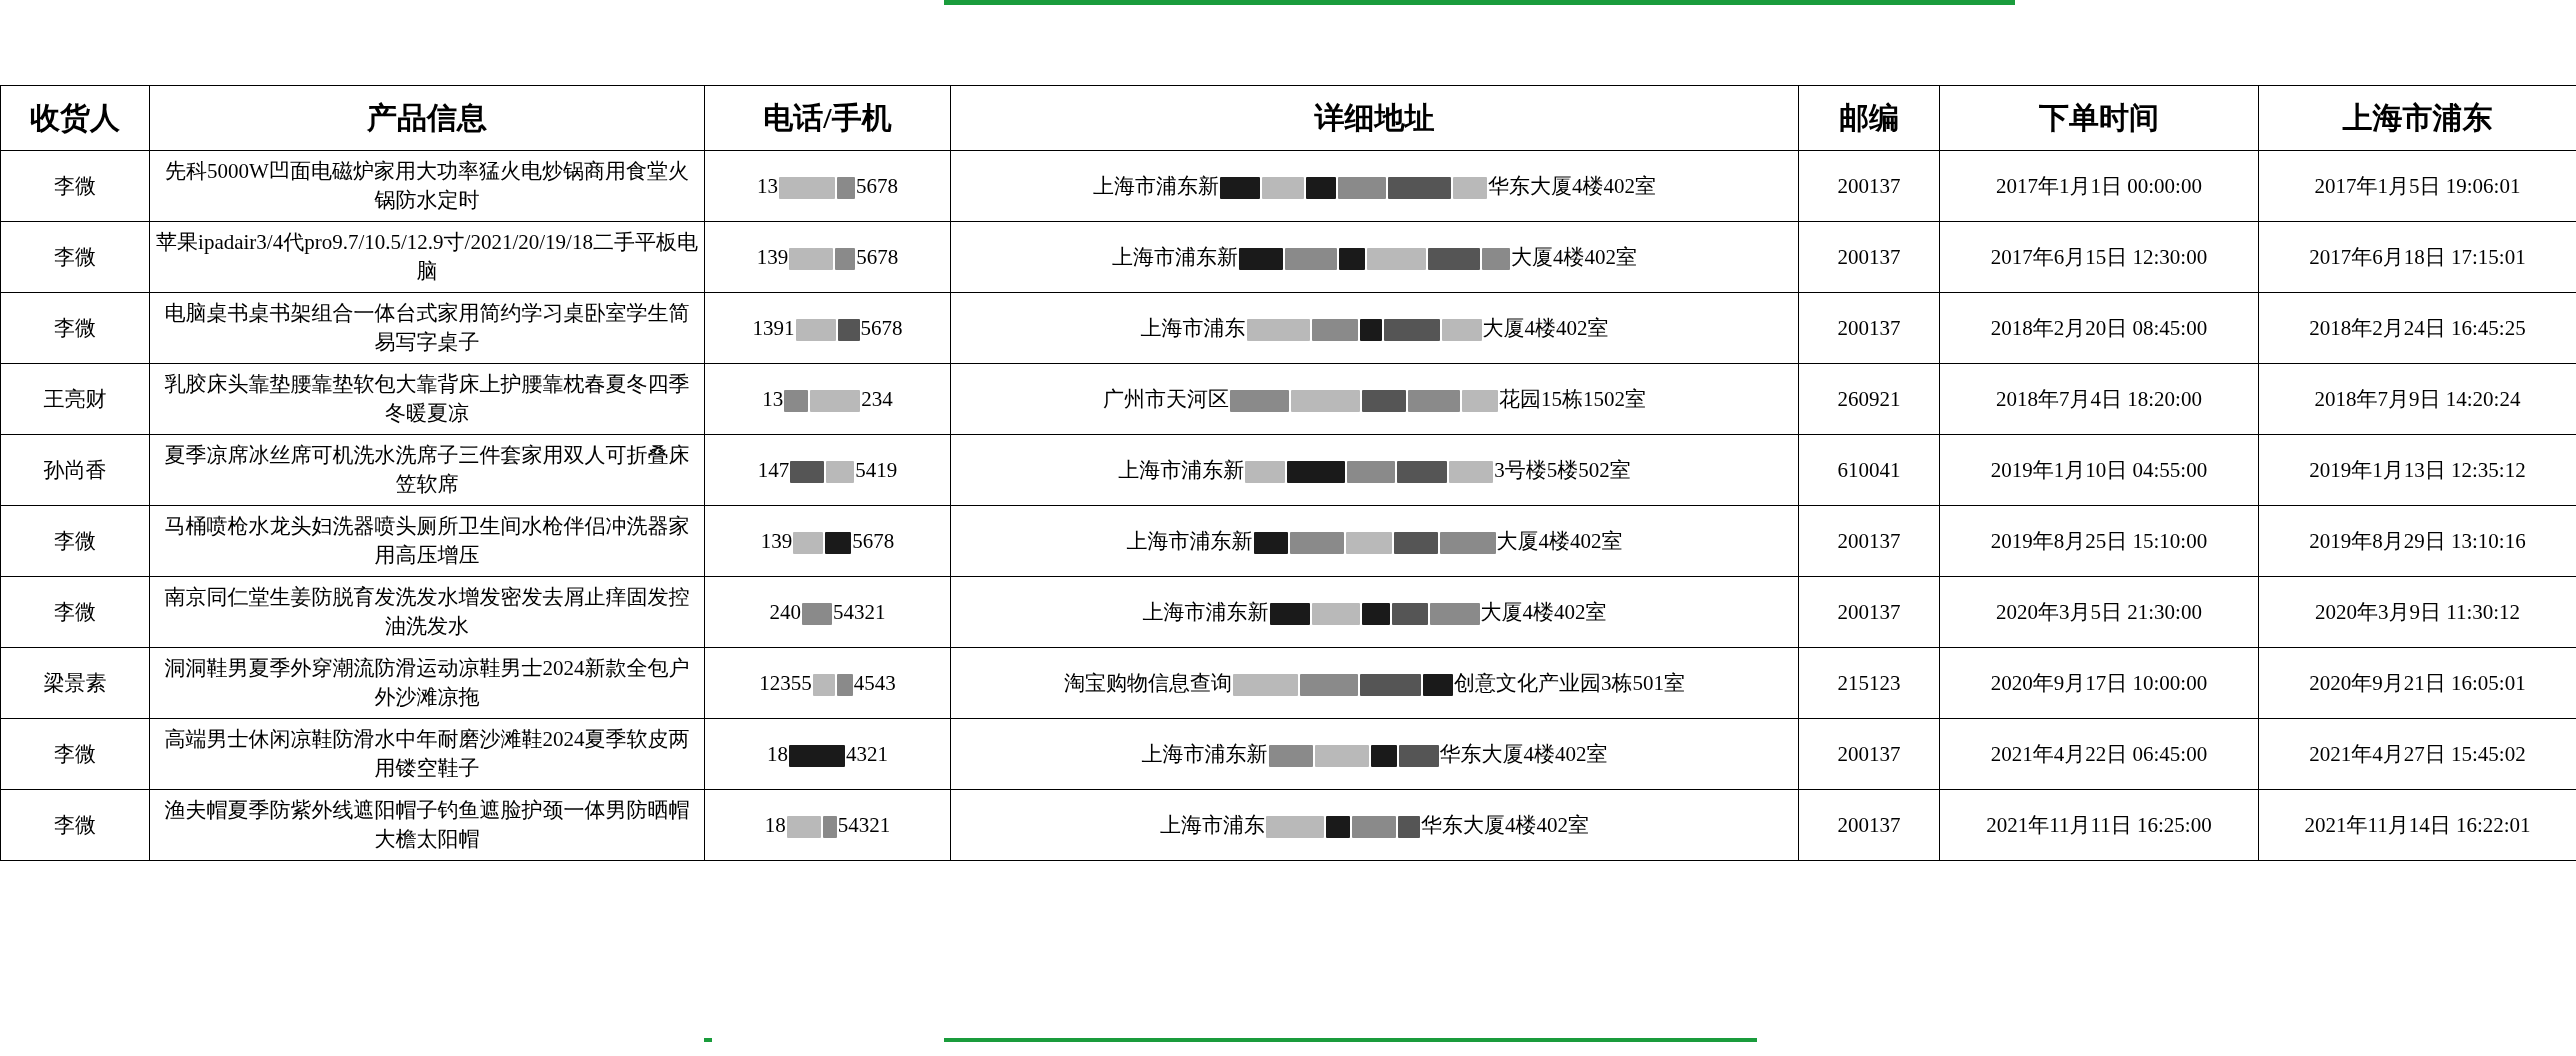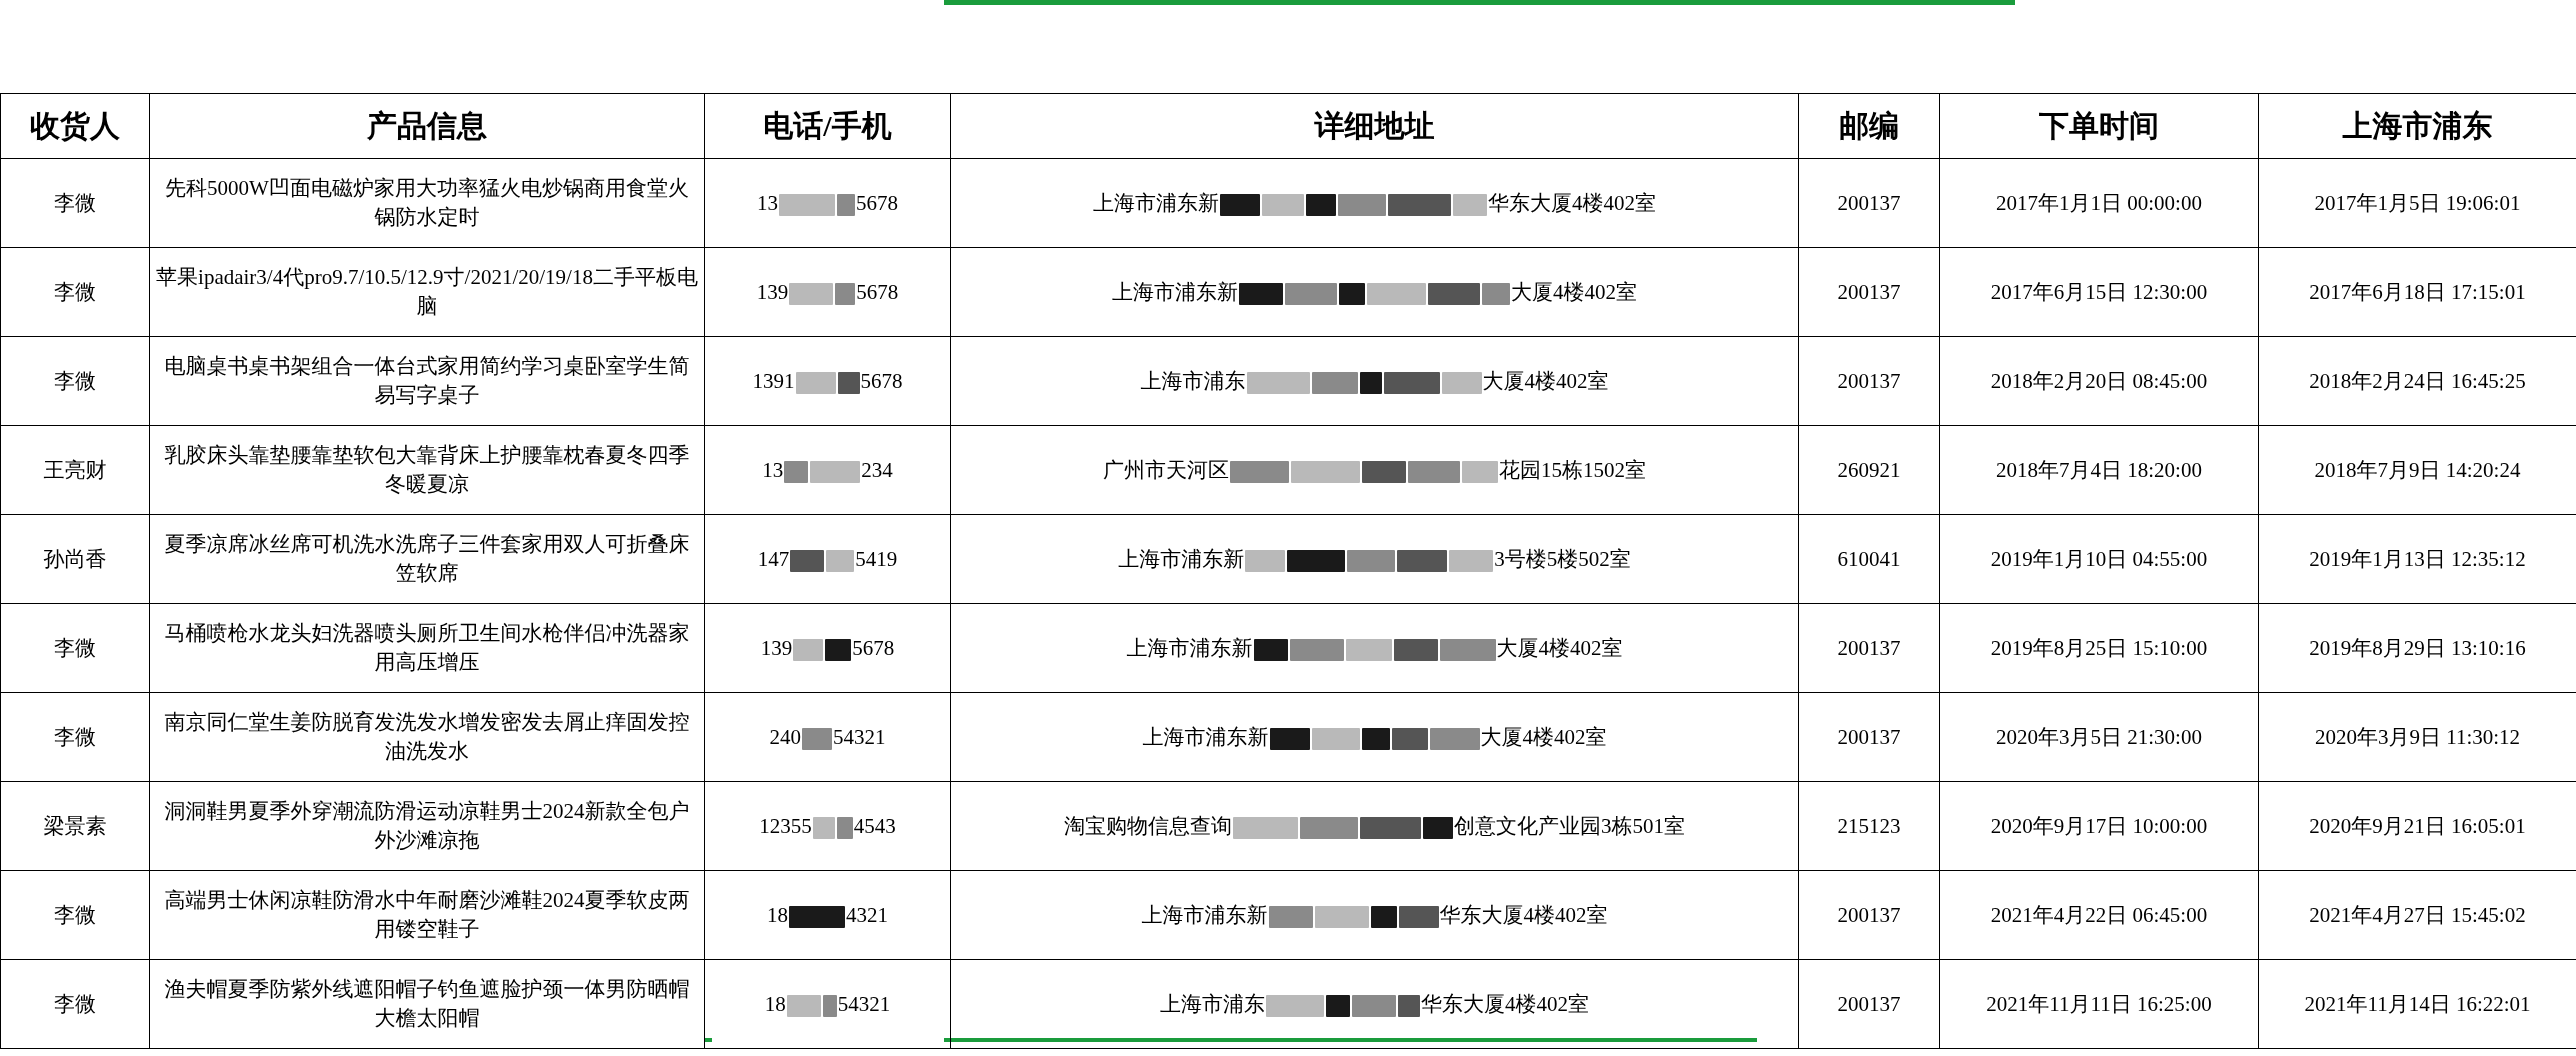--- a/index.html
+++ b/index.html
@@ -52,21 +52,21 @@
     width: 2576px;
     text-align: center;
     font-size: 38px;
     font-weight: bold;
     letter-spacing: 2px;
   }
 
   table.grid {
     position: absolute;
     left: 0px;
-    top: 93px;
+    top: 85px;
     border-collapse: collapse;
     table-layout: fixed;
     width: 2576px;
   }
   table.grid th, table.grid td {
     border: 1px solid #000000;
     padding: 2px 6px;
     text-align: center;
     vertical-align: middle;
     font-size: 21px;
@@ -97,21 +97,21 @@
   td.addr {
     font-size: 23px;
     position: relative;
     white-space: nowrap;
   }
   td.name { font-size: 23px; }
   td.phone { font-size: 21px; position: relative; white-space: nowrap; }
   td.zip { font-size: 22px; }
   td.time { font-size: 21px; }
 
-  tr.datarow { height: 89px; }
+  tr.datarow { height: 71px; }
 
   
   .redact {
     display: inline-block;
     vertical-align: middle;
     height: 22px;
     margin: 0 1px;
     border-radius: 1px;
   }
   .rk { background: #1a1a1a; }

